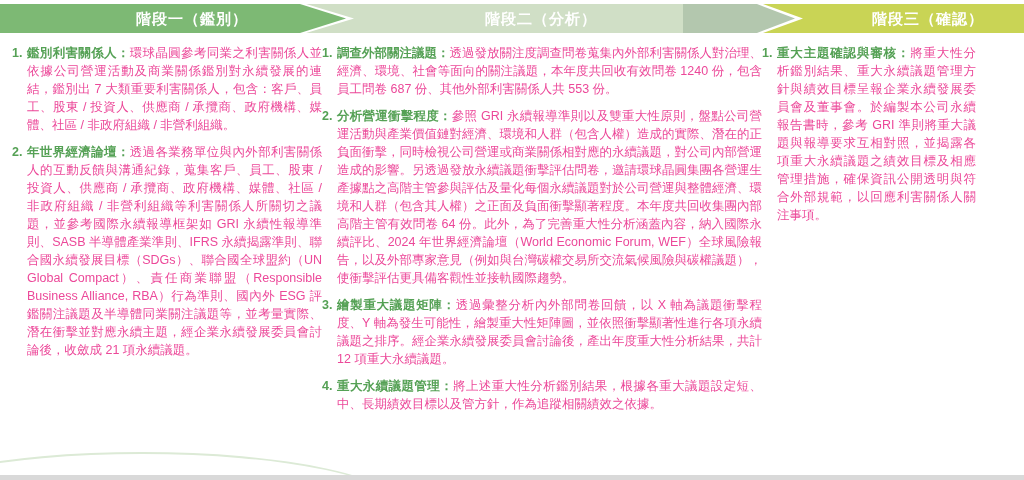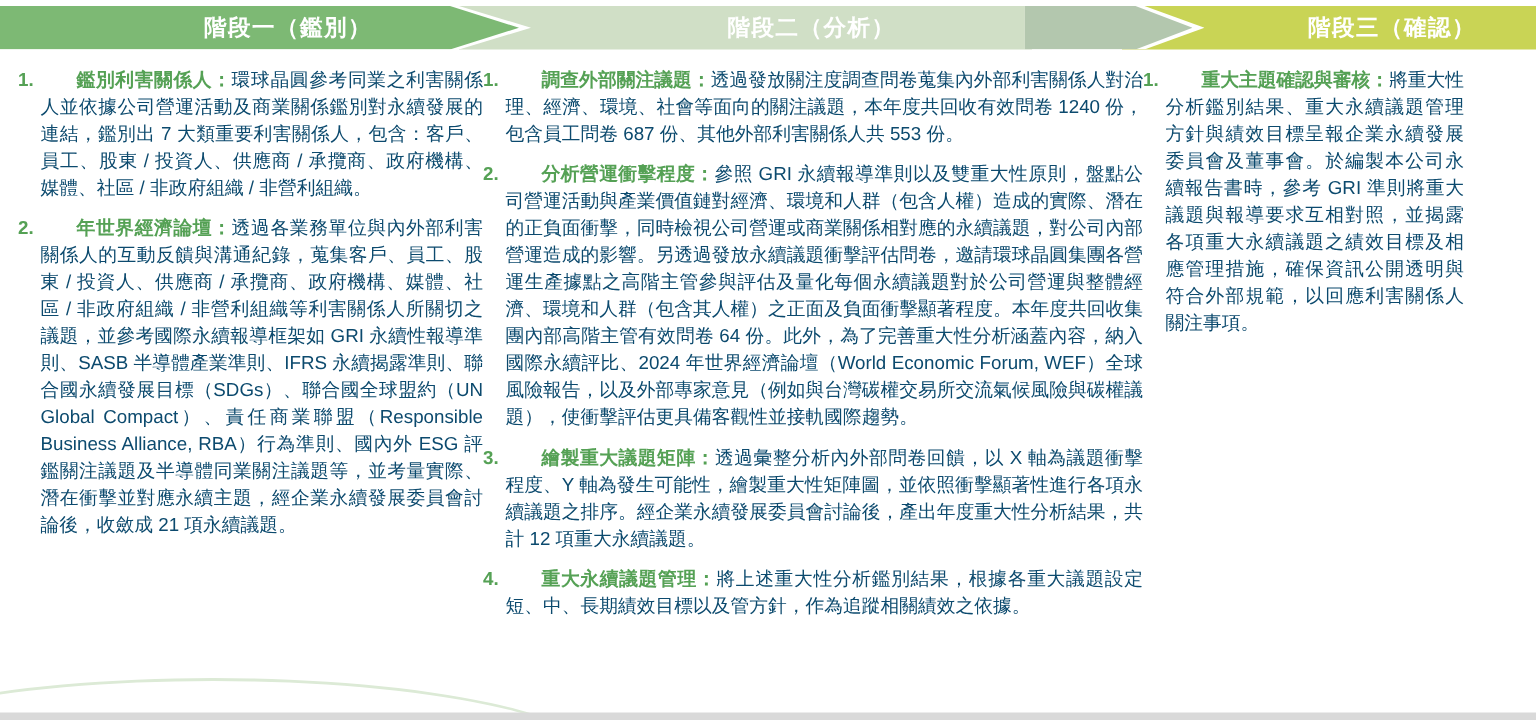--- a/index.html
+++ b/index.html
@@ -33,22 +33,22 @@
   .content{
     position:absolute;left:12px;top:44px;width:1000px;
     display:grid;grid-template-columns:310px 440px 214px;column-gap:0;
   }
   .content .col1{width:310px;padding-right:18px;box-sizing:content-box;}
   .content .col2{width:440px;padding-right:30px;box-sizing:content-box;}
   .content .col3{width:214px;}
   .item{position:relative;padding-left:15px;margin:0 0 9px 0;
     font-size:12.5px;line-height:18px;text-align:justify;}
   .item .num{position:absolute;left:0;top:0;color:#55a155;font-weight:bold;}
-  .item .title{color:#55a155;font-weight:bold;margin-left:24px;}
-  .item .body{color:#0c4a6e;}
+  .item .title{color:#55a155;font-weight:bold;}
+  .item .body{color:#ec4899;}
   
   .bottom-curve{
     position:absolute;left:-120px;bottom:-86px;width:520px;height:110px;
     border-radius:50%;border:2px solid #dcead6;background:transparent;z-index:0;
   }
   .bottom-bar{position:absolute;left:0;bottom:0;width:1024px;height:5px;background:#d9d9d9;z-index:5;}
 </style>
 </head>
 <body>
 

